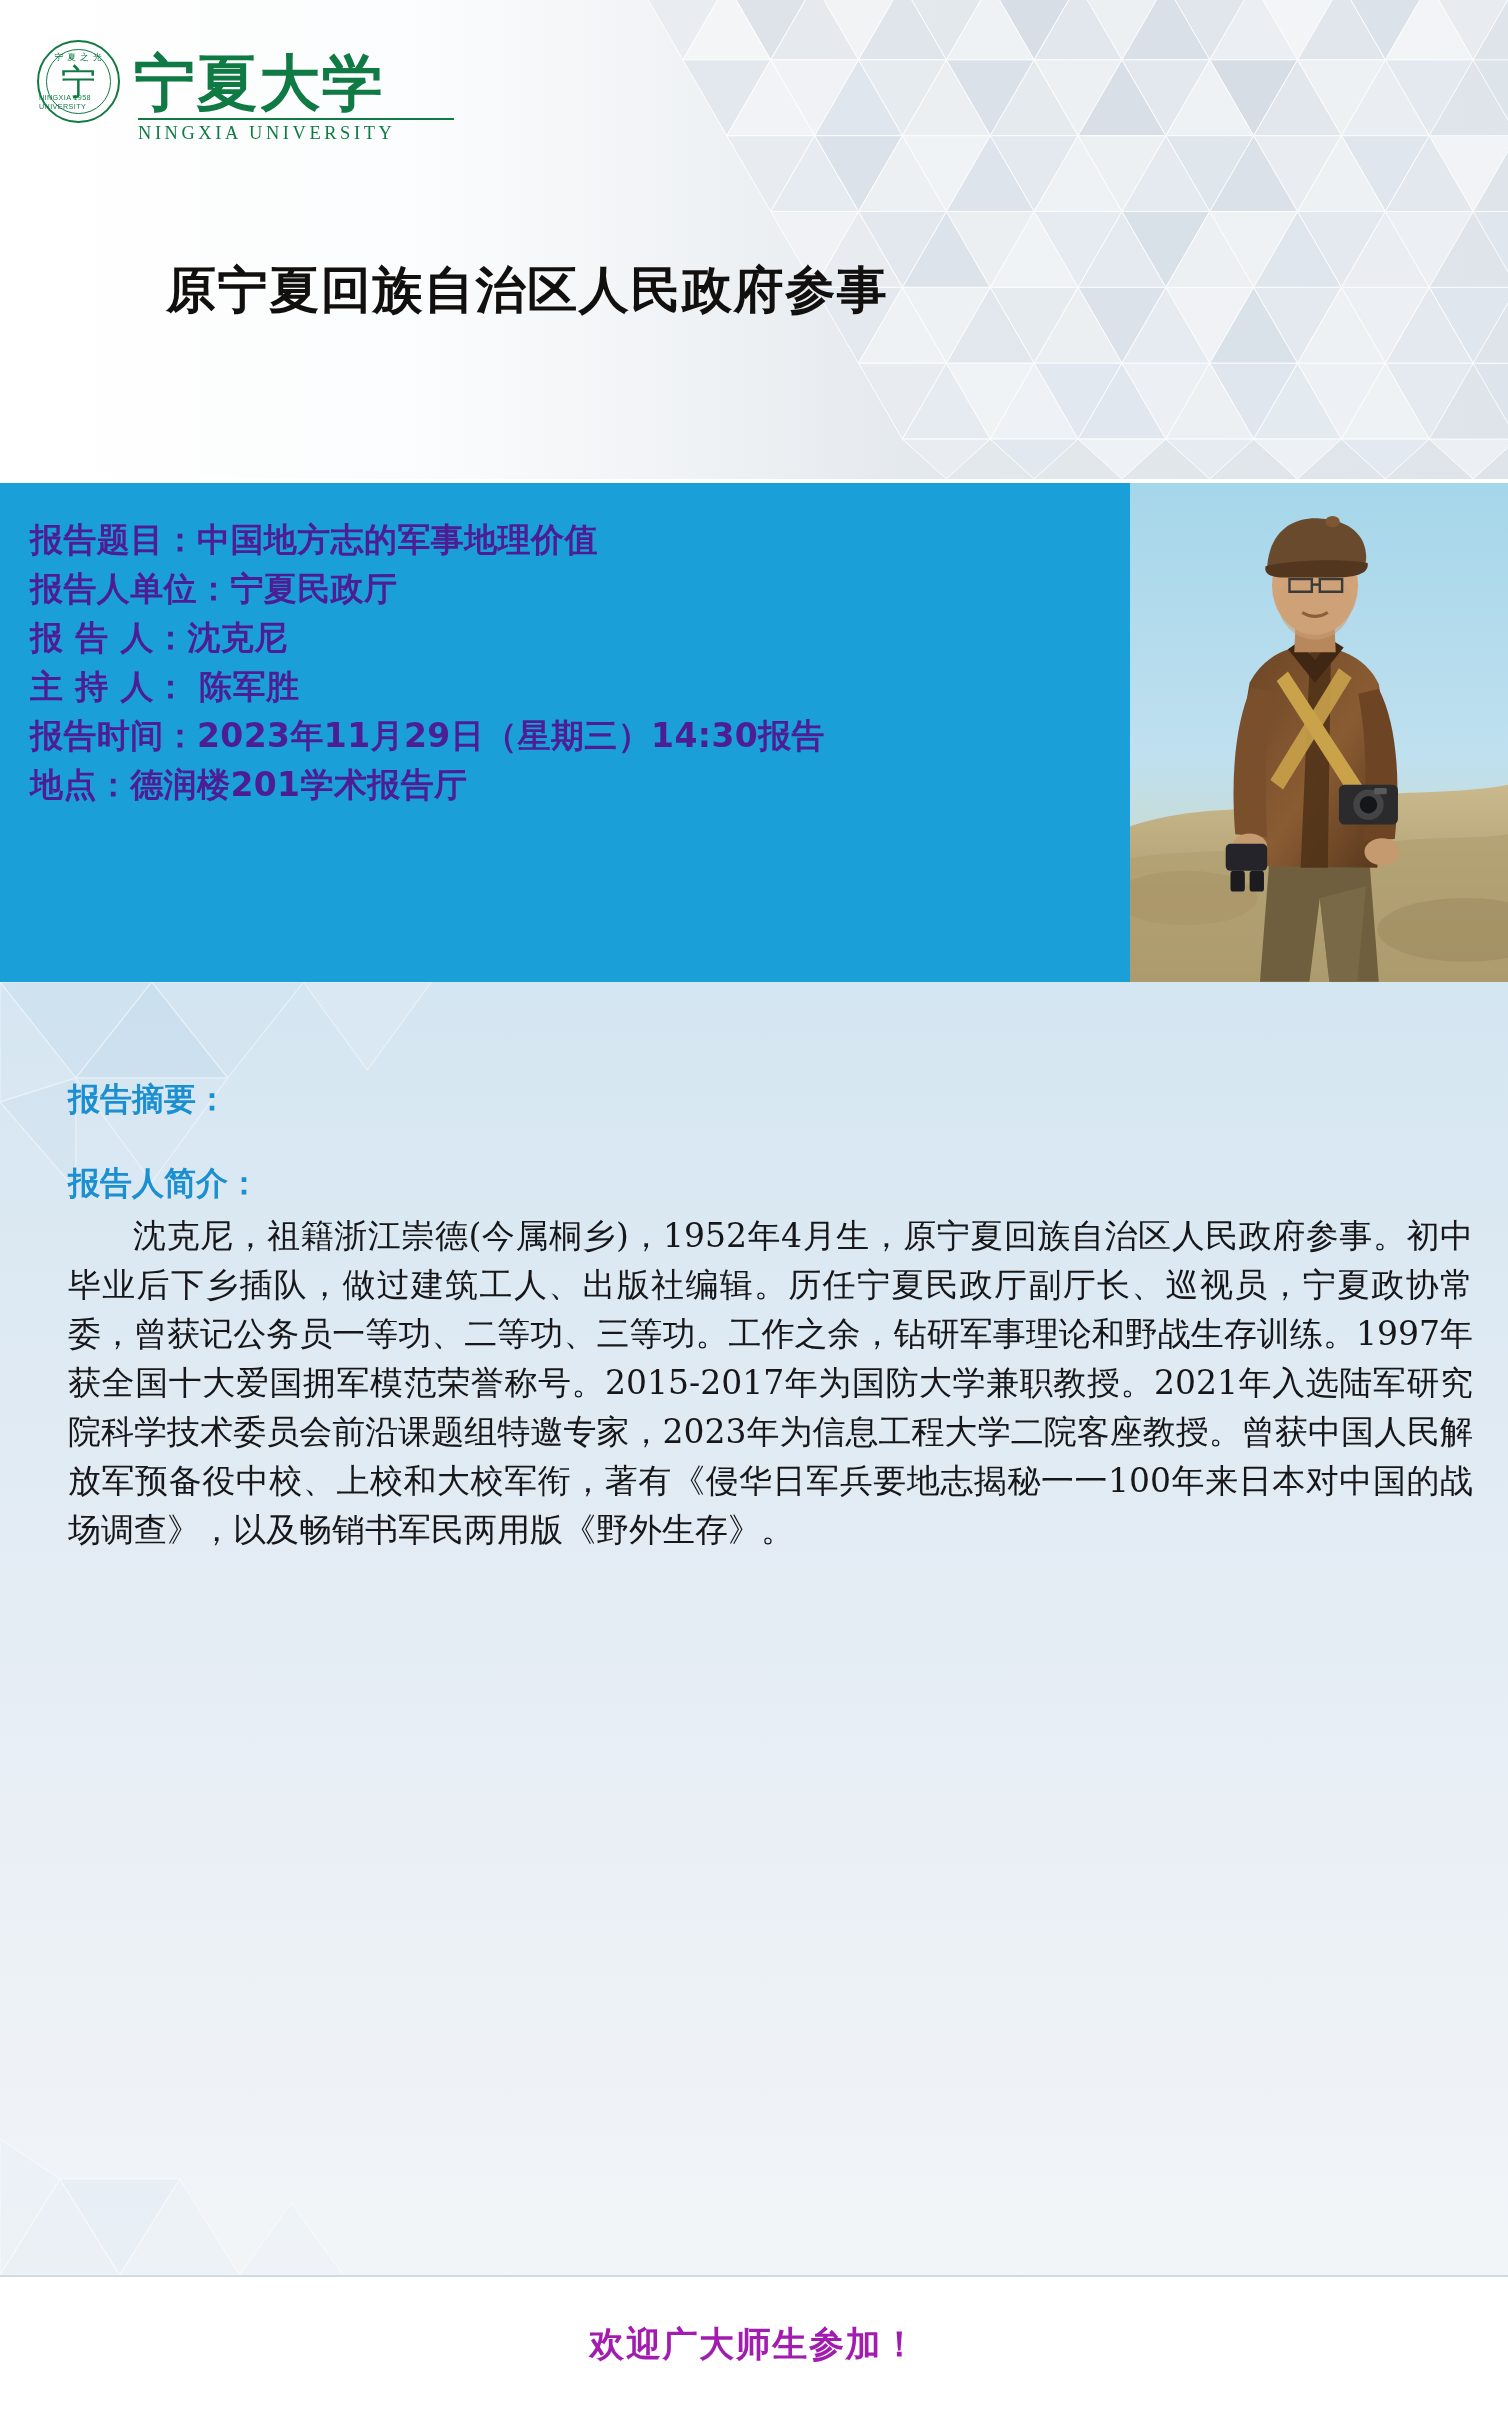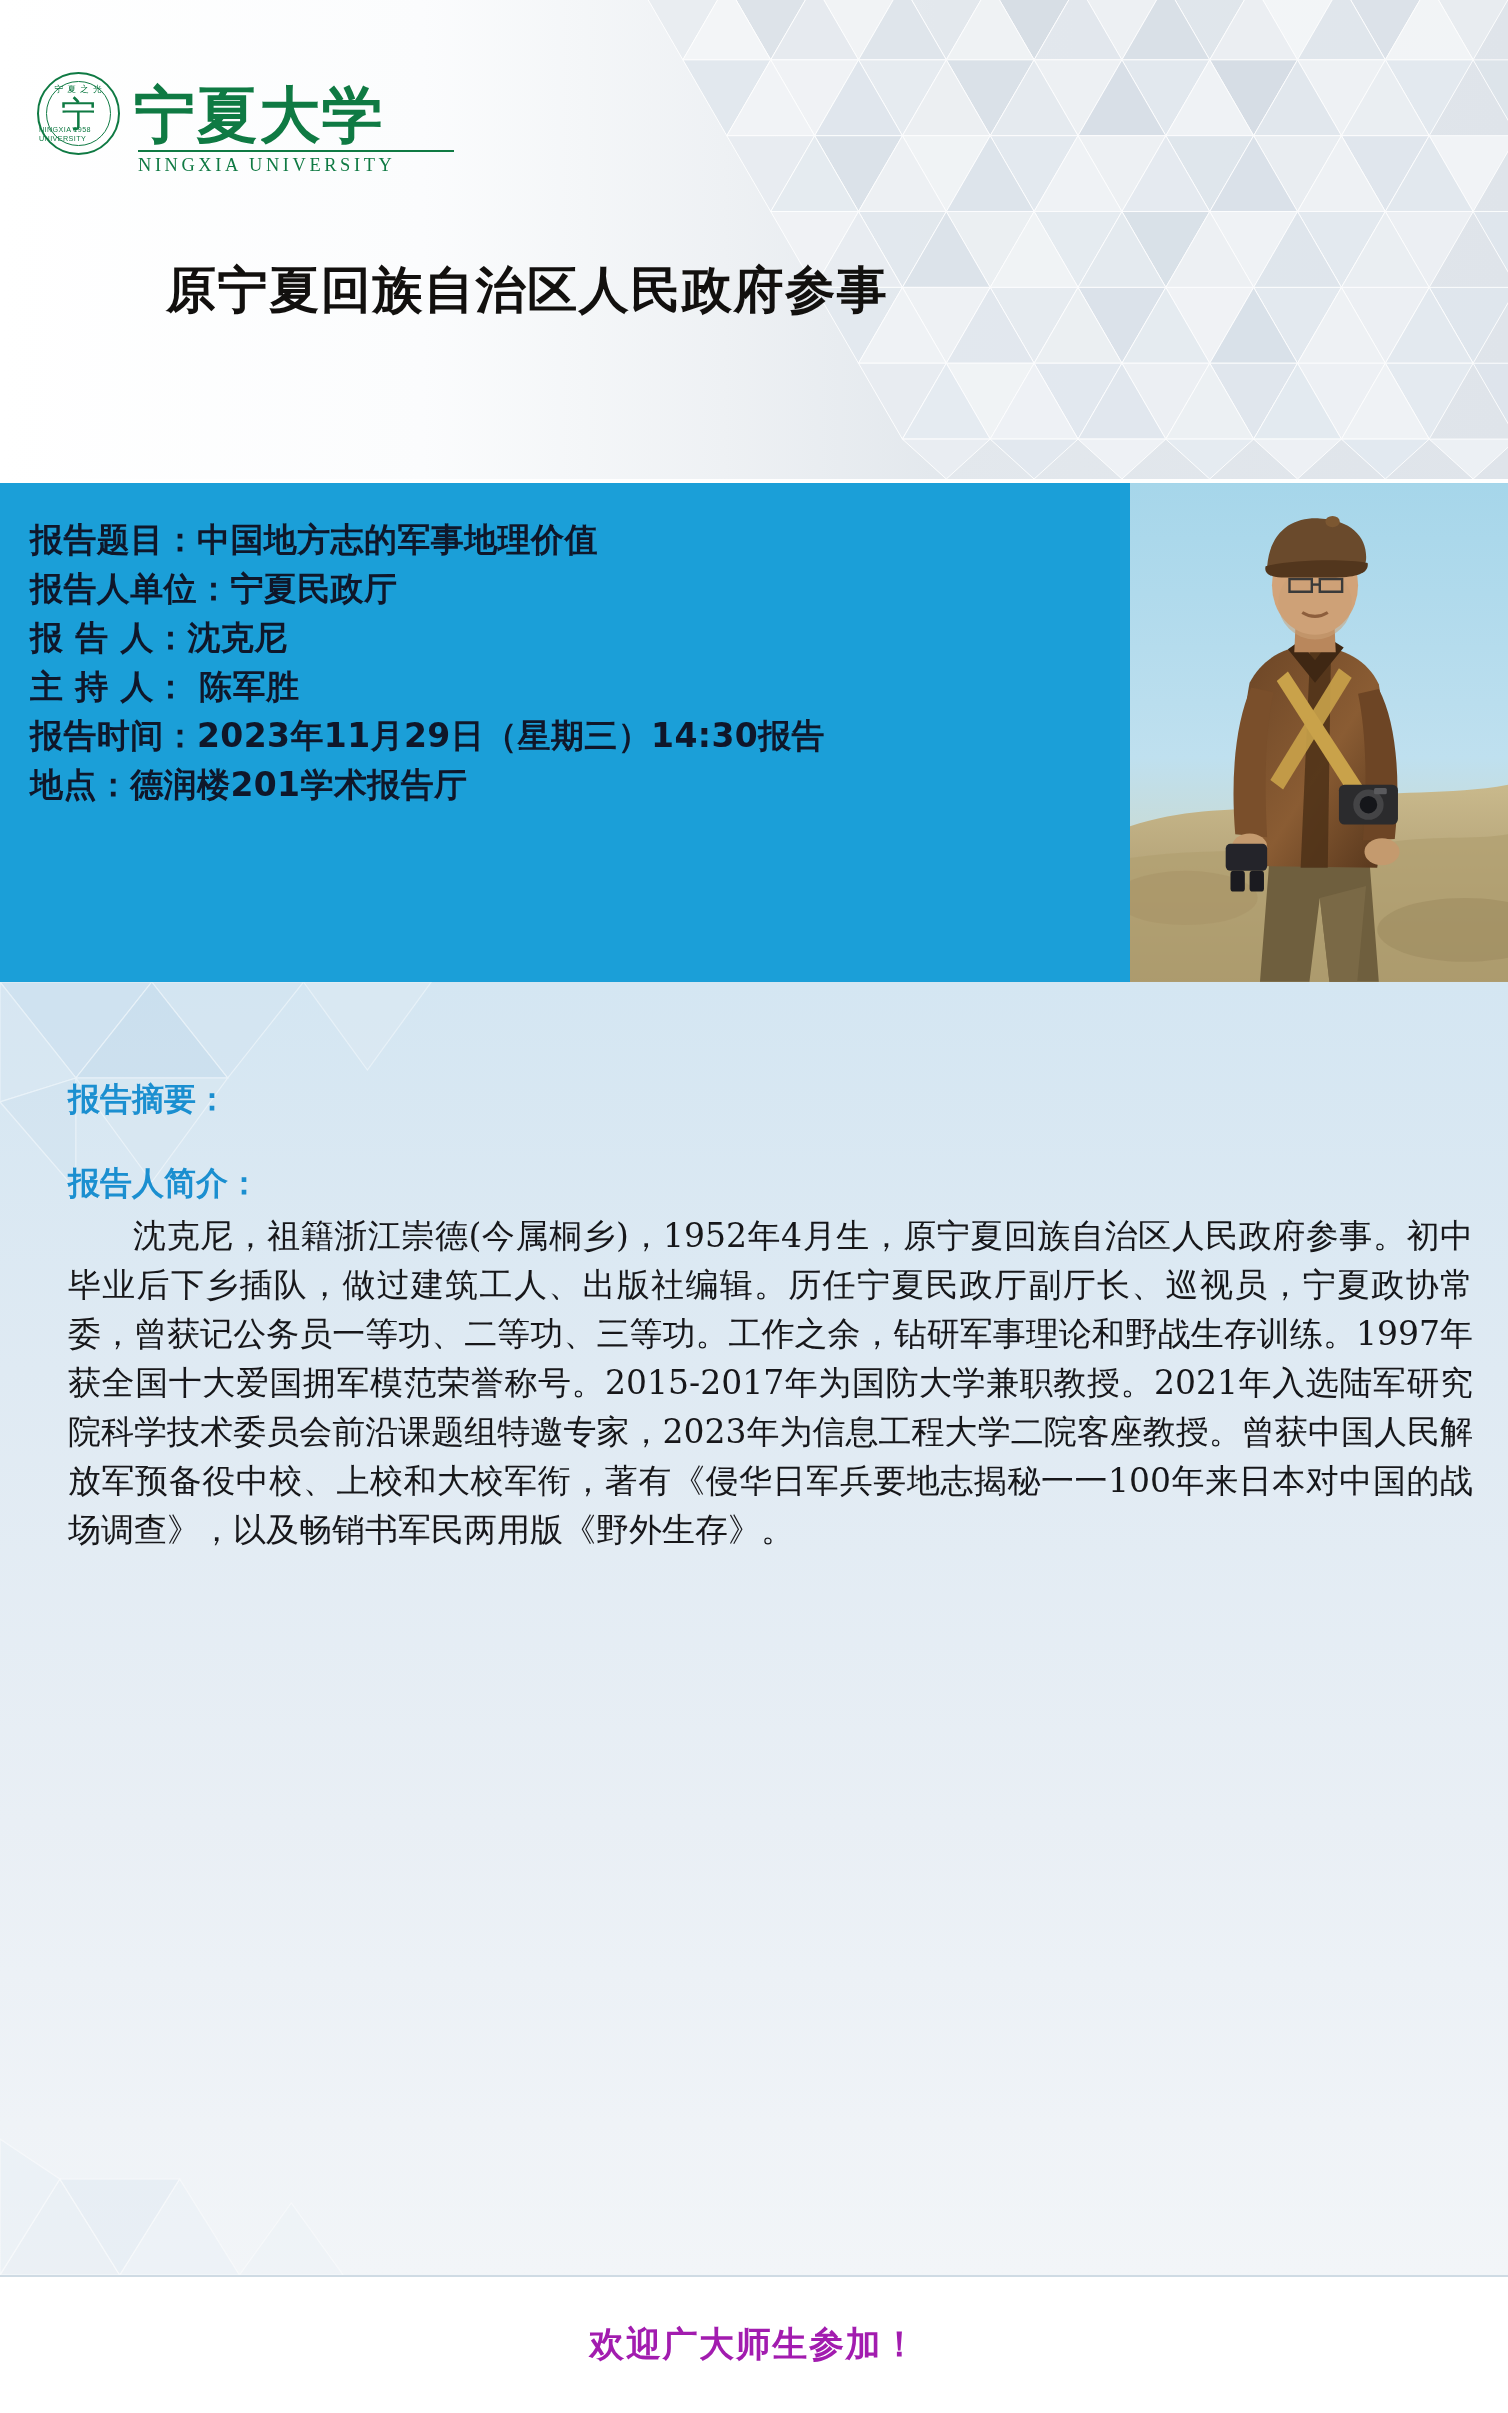--- a/index.html
+++ b/index.html
@@ -28,21 +28,21 @@
   .tri-field {
     position: absolute;
     left: 639px; top: -16px;
     width: 894px; height: 495px;
     opacity: 0.95;
   }
 
   .logo-wrap {
     position: absolute;
     left: 37px; top: 40px;
-    width: 415px; height: 104px; margin-top: 32px;
+    width: 415px; height: 104px;
   }
   .logo-seal {
     position: absolute;
     left: 0; top: 0;
     width: 83px; height: 83px;
     border-radius: 50%;
     border: 2.4px solid #0f7a43;
     box-sizing: border-box;
     background: #ffffff;
   }
@@ -122,21 +122,21 @@
     width: 1508px;
     height: 499px;
     background: #1b9fd8;
   }
   .info-text {
     position: absolute;
     left: 30px; top: 32px;
     width: 1094px;
   }
   .info-line {
-    color: #0f172a;
+    color: #4c1d95;
     font-size: 33px;
     line-height: 49px;
     font-weight: bold;
     white-space: nowrap;
     letter-spacing: 0.4px;
     font-family: "DejaVu Sans", "Liberation Sans", sans-serif;
   }
 
   
   .portrait {

